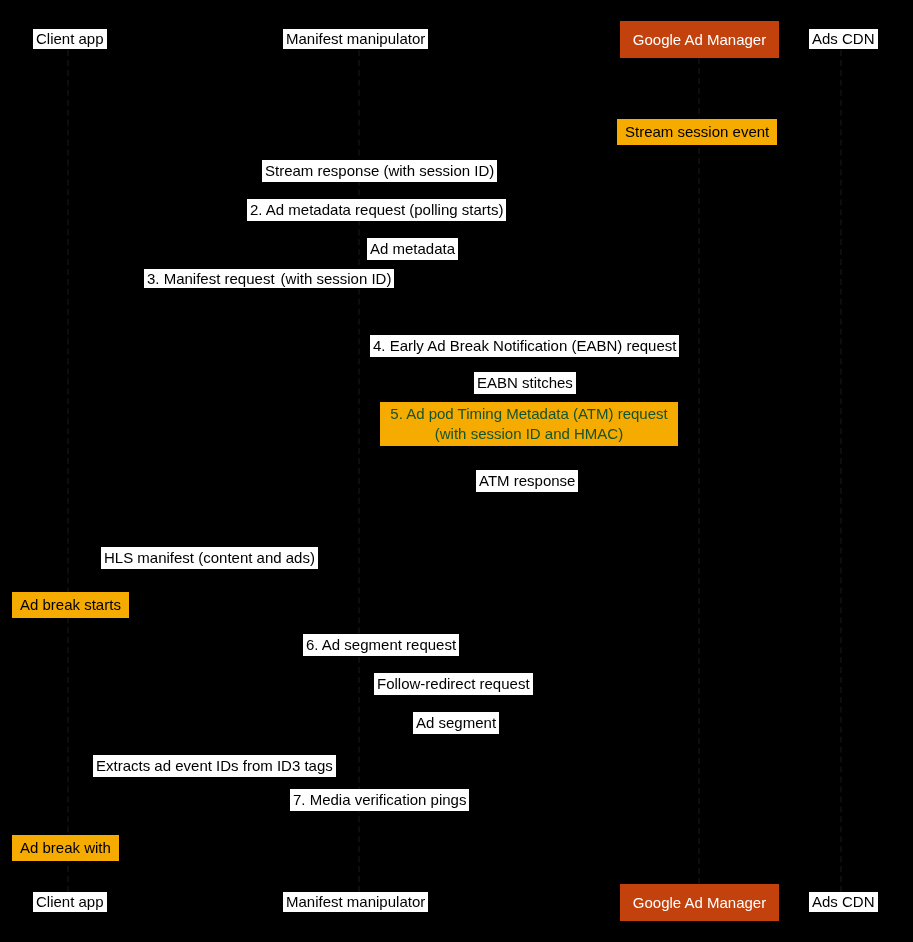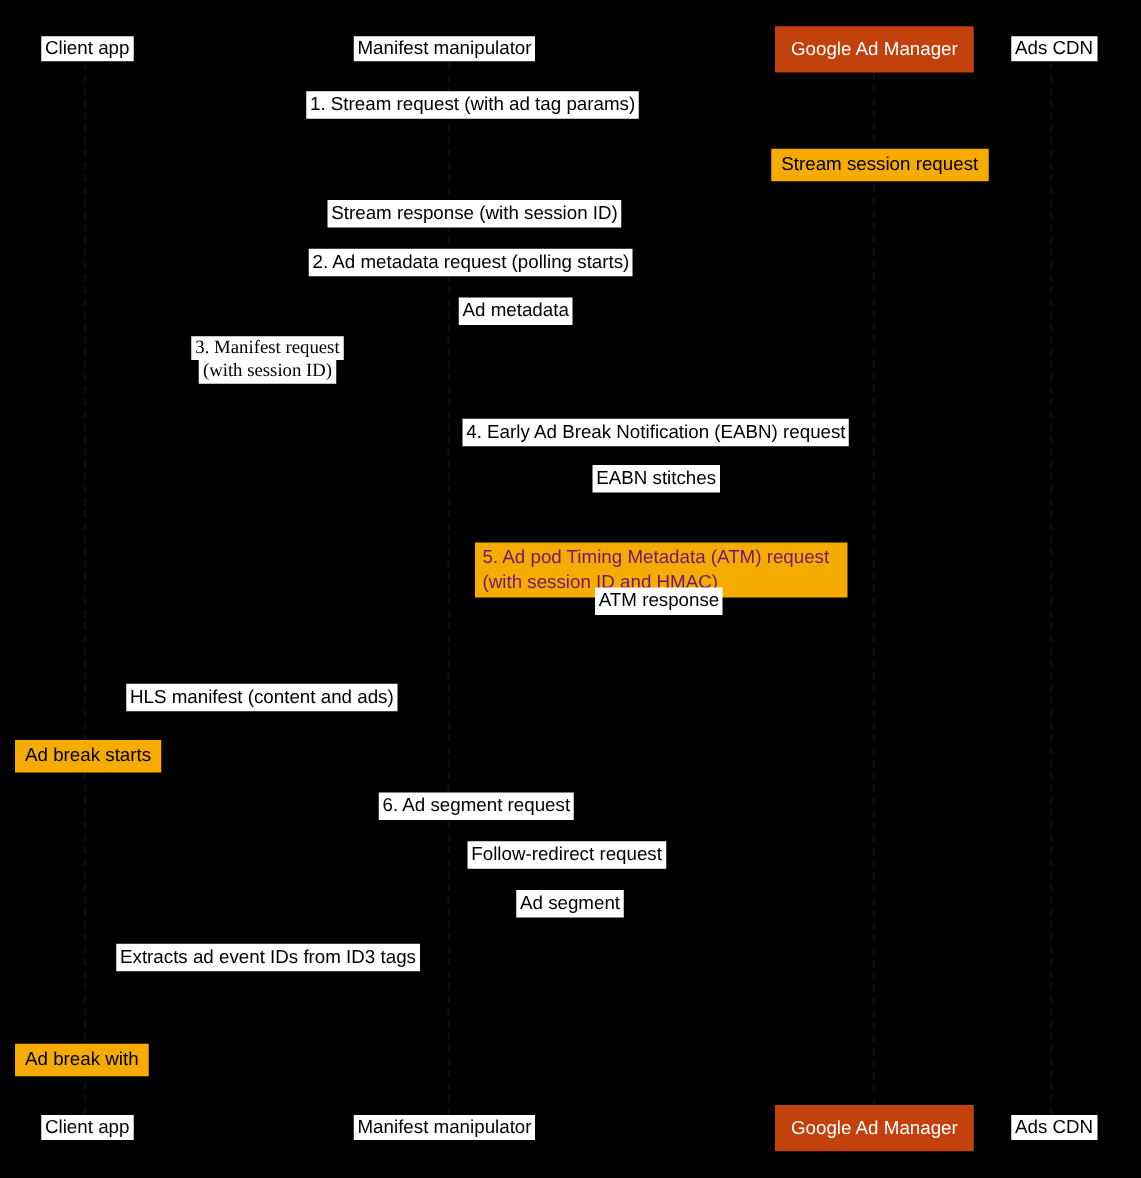--- a/index.html
+++ b/index.html
@@ -19,50 +19,49 @@
   }
   .actor {
     position:absolute; background:#ffffff; color:#000000;
     font-size:15px; line-height:20px; padding:0 3px; white-space:nowrap;
   }
   .actor.primary {
     background:#c2410c; color:#ffffff; width:159px; height:37px;
     display:flex; align-items:center; justify-content:center; padding:0;
   }
   .two-line {
-    position:absolute; display:flex; flex-direction:column; align-items:center;font-family:Liberation Serif, serif;
+    position:absolute; display:flex; align-items:flex-start;
   }
   .two-line > span {
     background:#ffffff; color:#000000; font-size:15px; line-height:19px;
     padding:0 3px; white-space:nowrap;
   }
   .hlbox {
-    position:absolute; background:#F6AB00; color:#701a75;
-    font-size:15px; line-height:20px; text-align:left; padding:2px 6px;margin-top:32px;
+    position:absolute; background:#F6AB00; color:#14532d;
+    font-size:15px; line-height:20px; text-align:center; padding:2px 6px;
   }
   .hlbox > span { display:block; white-space:nowrap; }
 </style>
 </head>
 <body>
 
 <div class="stage">
 
   <div class="lifeline" style="left:67px; top:50px; height:842px;"></div>
   <div class="lifeline" style="left:358px; top:50px; height:842px;"></div>
   <div class="lifeline" style="left:698px; top:58px; height:826px;"></div>
   <div class="lifeline" style="left:840px; top:50px; height:842px;"></div>
 
   <div class="actor" style="left:33px; top:29px;">Client app</div>
   <div class="actor" style="left:283px; top:29px;">Manifest manipulator</div>
   <div class="actor primary" style="left:620px; top:21px;">Google Ad Manager</div>
   <div class="actor" style="left:809px; top:29px;">Ads CDN</div>
 
-  <div class="lbl" style="left:245px; top:73px;">1. Stream request (with ad tag params)</div>
 
-  <div class="lbl hl" style="left:617px; top:119px;">Stream session request</div>
+  <div class="lbl hl" style="left:617px; top:119px;">Stream session event</div>
 
   <div class="lbl" style="left:262px; top:160px;">Stream response (with session ID)</div>
 
   <div class="lbl" style="left:247px; top:199px;">2. Ad metadata request (polling starts)</div>
 
   <div class="lbl" style="left:339px; top:238px;margin-left:28px;">Ad metadata</div>
 
   <div class="two-line" style="left:144px; top:269px; width:140px;">
     <span>3. Manifest request</span>
     <span>(with session ID)</span>
@@ -85,20 +84,21 @@
   <div class="lbl hl" style="left:12px; top:592px;">Ad break starts</div>
 
   <div class="lbl" style="left:303px; top:634px;">6. Ad segment request</div>
 
   <div class="lbl" style="left:374px; top:673px;">Follow-redirect request</div>
 
   <div class="lbl" style="left:413px; top:712px;">Ad segment</div>
 
   <div class="lbl" style="left:93px; top:755px;">Extracts ad event IDs from ID3 tags</div>
 
+  <div class="lbl" style="left:290px; top:789px;">7. Media verification pings</div>
 
   <div class="lbl hl" style="left:12px; top:835px;">Ad break with</div>
 
   <div class="actor" style="left:33px; top:892px;">Client app</div>
   <div class="actor" style="left:283px; top:892px;">Manifest manipulator</div>
   <div class="actor primary" style="left:620px; top:884px;">Google Ad Manager</div>
   <div class="actor" style="left:809px; top:892px;">Ads CDN</div>
 
 </div>
 

